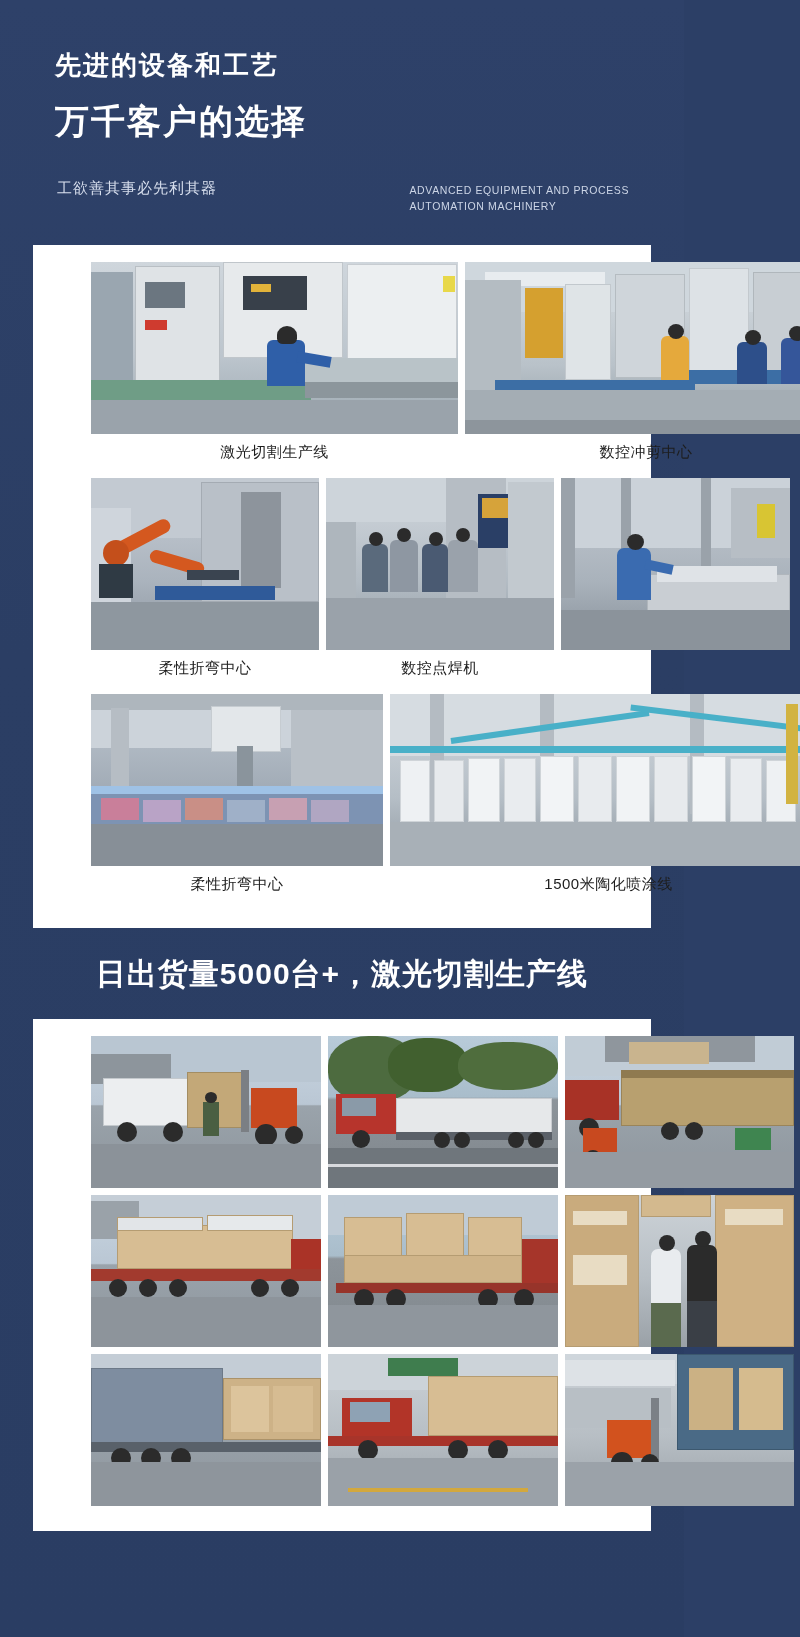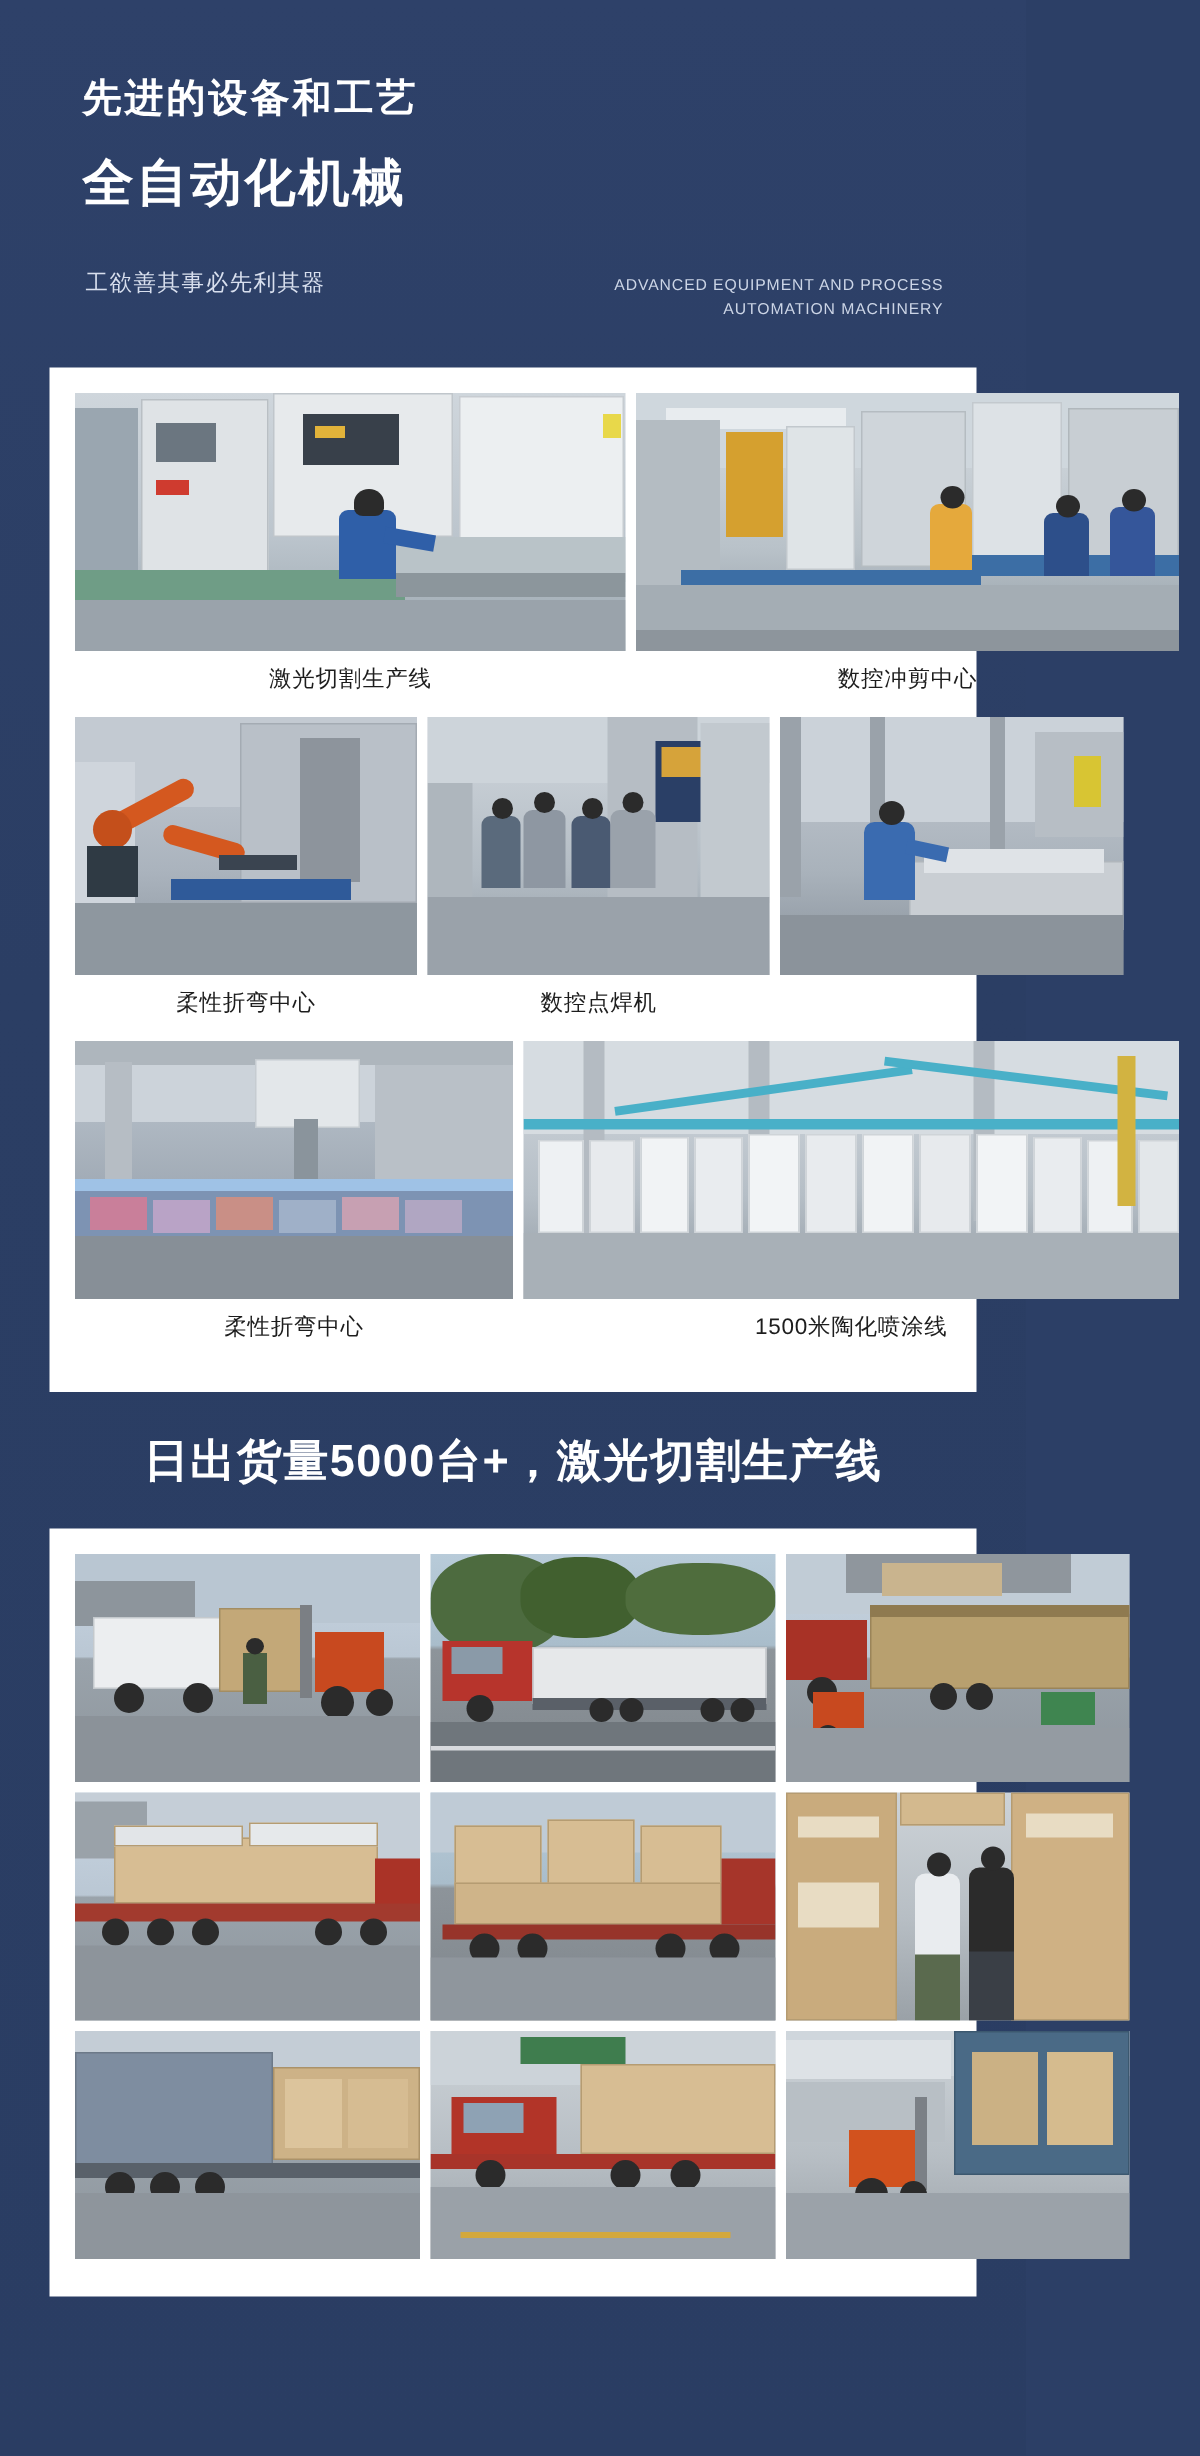--- a/index.html
+++ b/index.html
@@ -42,37 +42,37 @@
     font-size: 15px;
     color: #d8dfee;
     margin-left: 57px;
     margin-top: 34px;
     letter-spacing: 1px;
   }
   .header .h-en {
     position: absolute;
     right: 55px;
     top: 182px;
-    text-align: right;
+    text-align: left;
     font-size: 10.5px;
     color: #ccd5e6;
     line-height: 1.55;
     letter-spacing: 0.6px;
   }
 
   
   .panel {
     background: #ffffff;
     margin: 0 33px;
     padding: 17px 17px 10px 17px;
     position: relative;
   }
   .panel.equip { padding-bottom: 18px; }
 
-  .row { display: flex; gap: 7px; margin-bottom: 7px; }
+  .row { display: flex; gap: 7px; margin-bottom: 7px; margin-left: 41px; }
   .cell { position: relative; }
   .cap {
     text-align: center;
     font-size: 15px;
     color: #1d1d1d;
     padding: 9px 0 9px 0;
     letter-spacing: 0.5px;
   }
 
   
@@ -127,21 +127,21 @@
 
   .panel.logi { padding-bottom: 18px; }
 </style>
 </head>
 <body>
 
 <div class="page">
 
   <div class="header">
     <div class="h-sub">先进的设备和工艺</div>
-    <div class="h-main">全自动化机械</div>
+    <div class="h-main">万千客户的选择</div>
     <div class="h-motto">工欲善其事必先利其器</div>
     <div class="h-en">
       <div>ADVANCED EQUIPMENT AND PROCESS</div>
       <div>AUTOMATION MACHINERY</div>
     </div>
   </div>
 
   <div class="panel equip">
 
     <div class="row">

